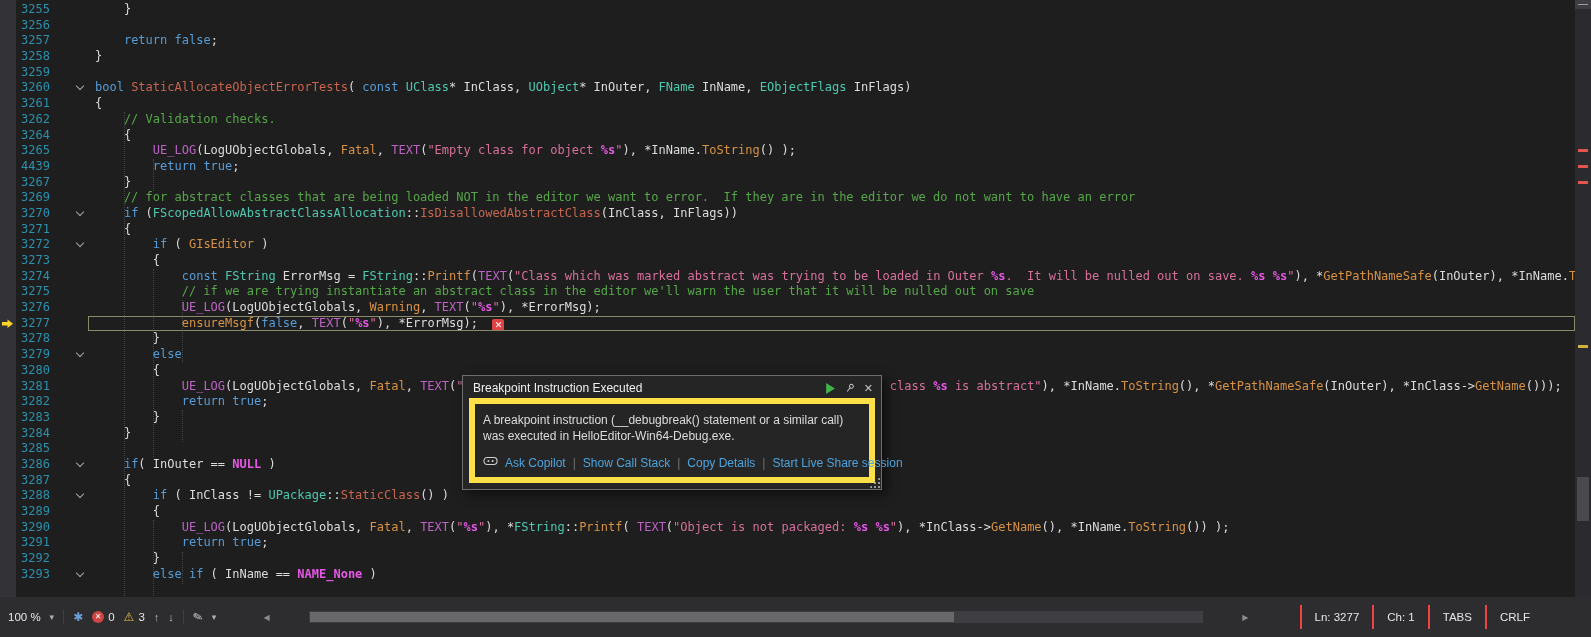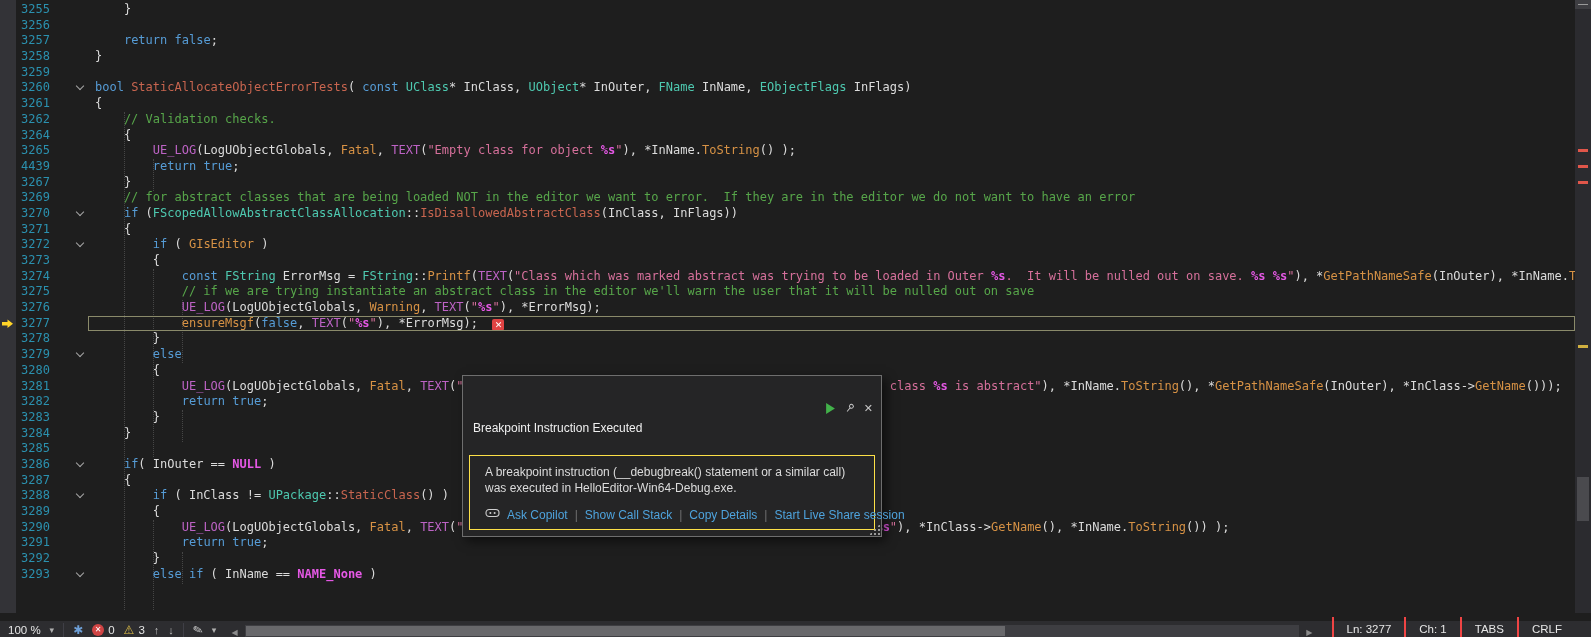--- a/index.html
+++ b/index.html
@@ -32,35 +32,35 @@
   #split-grip{position:absolute;right:0;top:0;width:16px;height:9px;background:#3e3e42;z-index:3;}
   #split-grip::after{content:"";position:absolute;left:3px;right:3px;top:4px;height:1px;background:#9a9a9a;}
   #vscroll{position:absolute;right:0;top:9px;bottom:0;width:16px;background:#2b2b2f;z-index:3;}
   #vthumb{position:absolute;left:2px;right:2px;top:468px;height:44px;background:#4a4a4e;}
   .mark{position:absolute;left:3px;width:10px;height:3px;}
   
   #popup{position:absolute;left:462px;top:375px;width:418px;background:var(--popup-bg,#252526);
          border:1px solid #6e6e6e;box-shadow:4px 4px 10px rgba(0,0,0,.55);z-index:20;
          font-family:"Liberation Sans",sans-serif;color:#dcdcdc;}
   .popup-head{display:flex;align-items:center;padding:5px 8px 3px 10px;}
-  .popup-title{font-size:12px;color:#f0f0f0;margin-top:40px;}
+  .popup-title{font-size:12px;color:#f0f0f0;}
   .popup-actions{margin-left:auto;display:flex;align-items:center;gap:8px;}
   .pp-btn{cursor:default;display:inline-flex;align-items:center;color:#c8c8c8;font-size:11px;}
-  .popup-body{margin:17px 6px 6px;border:1px solid #fde047;padding:8px 15px 7px;}
+  .popup-body{margin:0 6px 6px;border:6px solid #fde047;padding:8px 8px 7px;}
   .popup-msg{font-size:12px;line-height:16px;max-width:392px;}
   .popup-links{margin-top:11px;display:flex;align-items:center;gap:7px;font-size:12px;white-space:nowrap;}
   .popup-links a{color:var(--link,#4ea3dd);text-decoration:none;}
   .lsep{color:#6f6f6f;}
   .grip{position:absolute;right:1px;bottom:1px;width:11px;height:11px;
         background-image:radial-gradient(#9a9a9a 1px,transparent 1.2px);background-size:4px 4px;
         clip-path:polygon(100% 0,100% 100%,0 100%);}
   
-  #statusbar{position:absolute;left:0;right:0;bottom:0;height:16px;background:var(--statusbar-bg,#2d2d30);
-             display:flex;align-items:flex-end;font-family:"Liberation Sans",sans-serif;font-size:11.5px;
-             color:#e6e6e6;z-index:5;}
+  #statusbar{position:absolute;left:0;right:0;bottom:0;height:40px;background:var(--statusbar-bg,#2d2d30);
+             display:flex;align-items:center;font-family:"Liberation Sans",sans-serif;font-size:11.5px;
+             color:#e6e6e6;z-index:5;gap:32px;}
   .sb-left{display:flex;align-items:center;gap:9px;padding:0 10px 0 8px;}
   .sb-caret{color:#b0b0b0;font-size:9px;}
   .sb-sep{width:1px;height:14px;background:#3f3f46;}
   .sb-health{color:#6ea0d8;font-size:12px;}
   .badge{display:flex;align-items:center;gap:4px;}
   .err-dot{display:inline-block;width:12px;height:12px;border-radius:50%;background:#d04444;color:#fff;
            font-size:8px;line-height:12px;text-align:center;}
   .warn-tri{color:var(--warning,#e7c547);font-size:12px;line-height:12px;}
   .sb-arrow{color:#bdbdbd;font-size:11px;}
   .sb-pen{color:#c8c8c8;font-size:12px;display:inline-block;transform:rotate(-15deg);}

